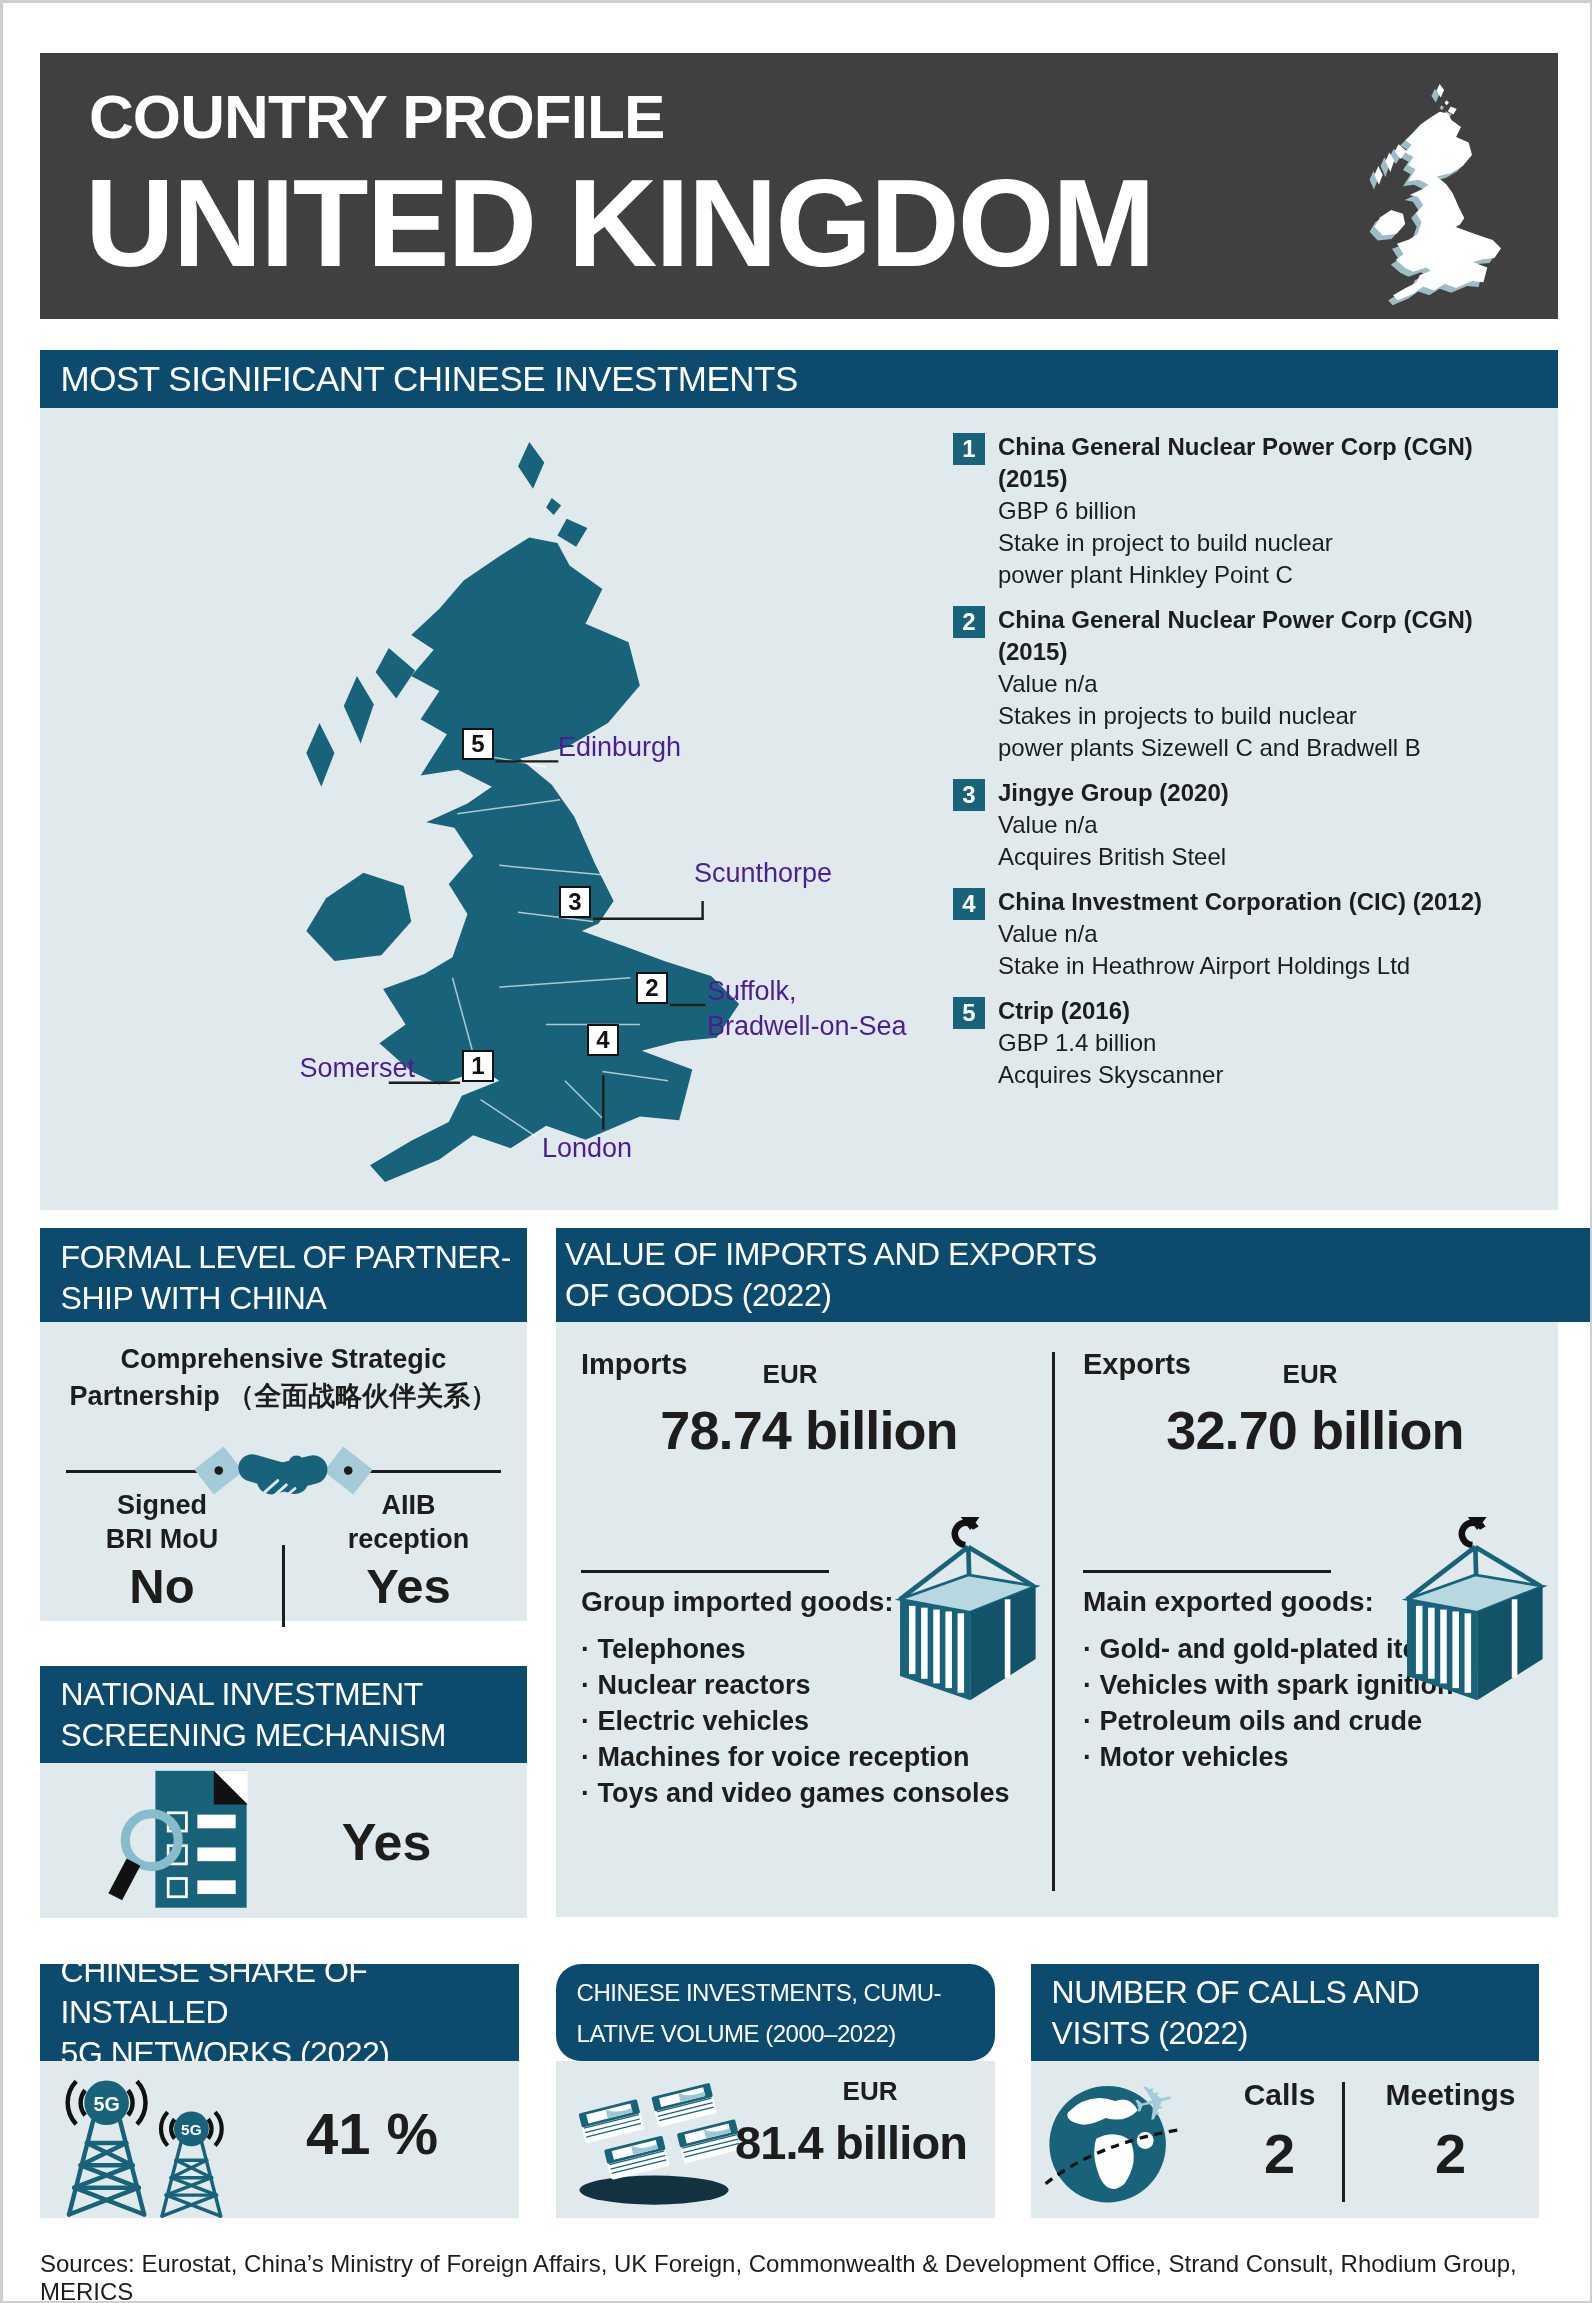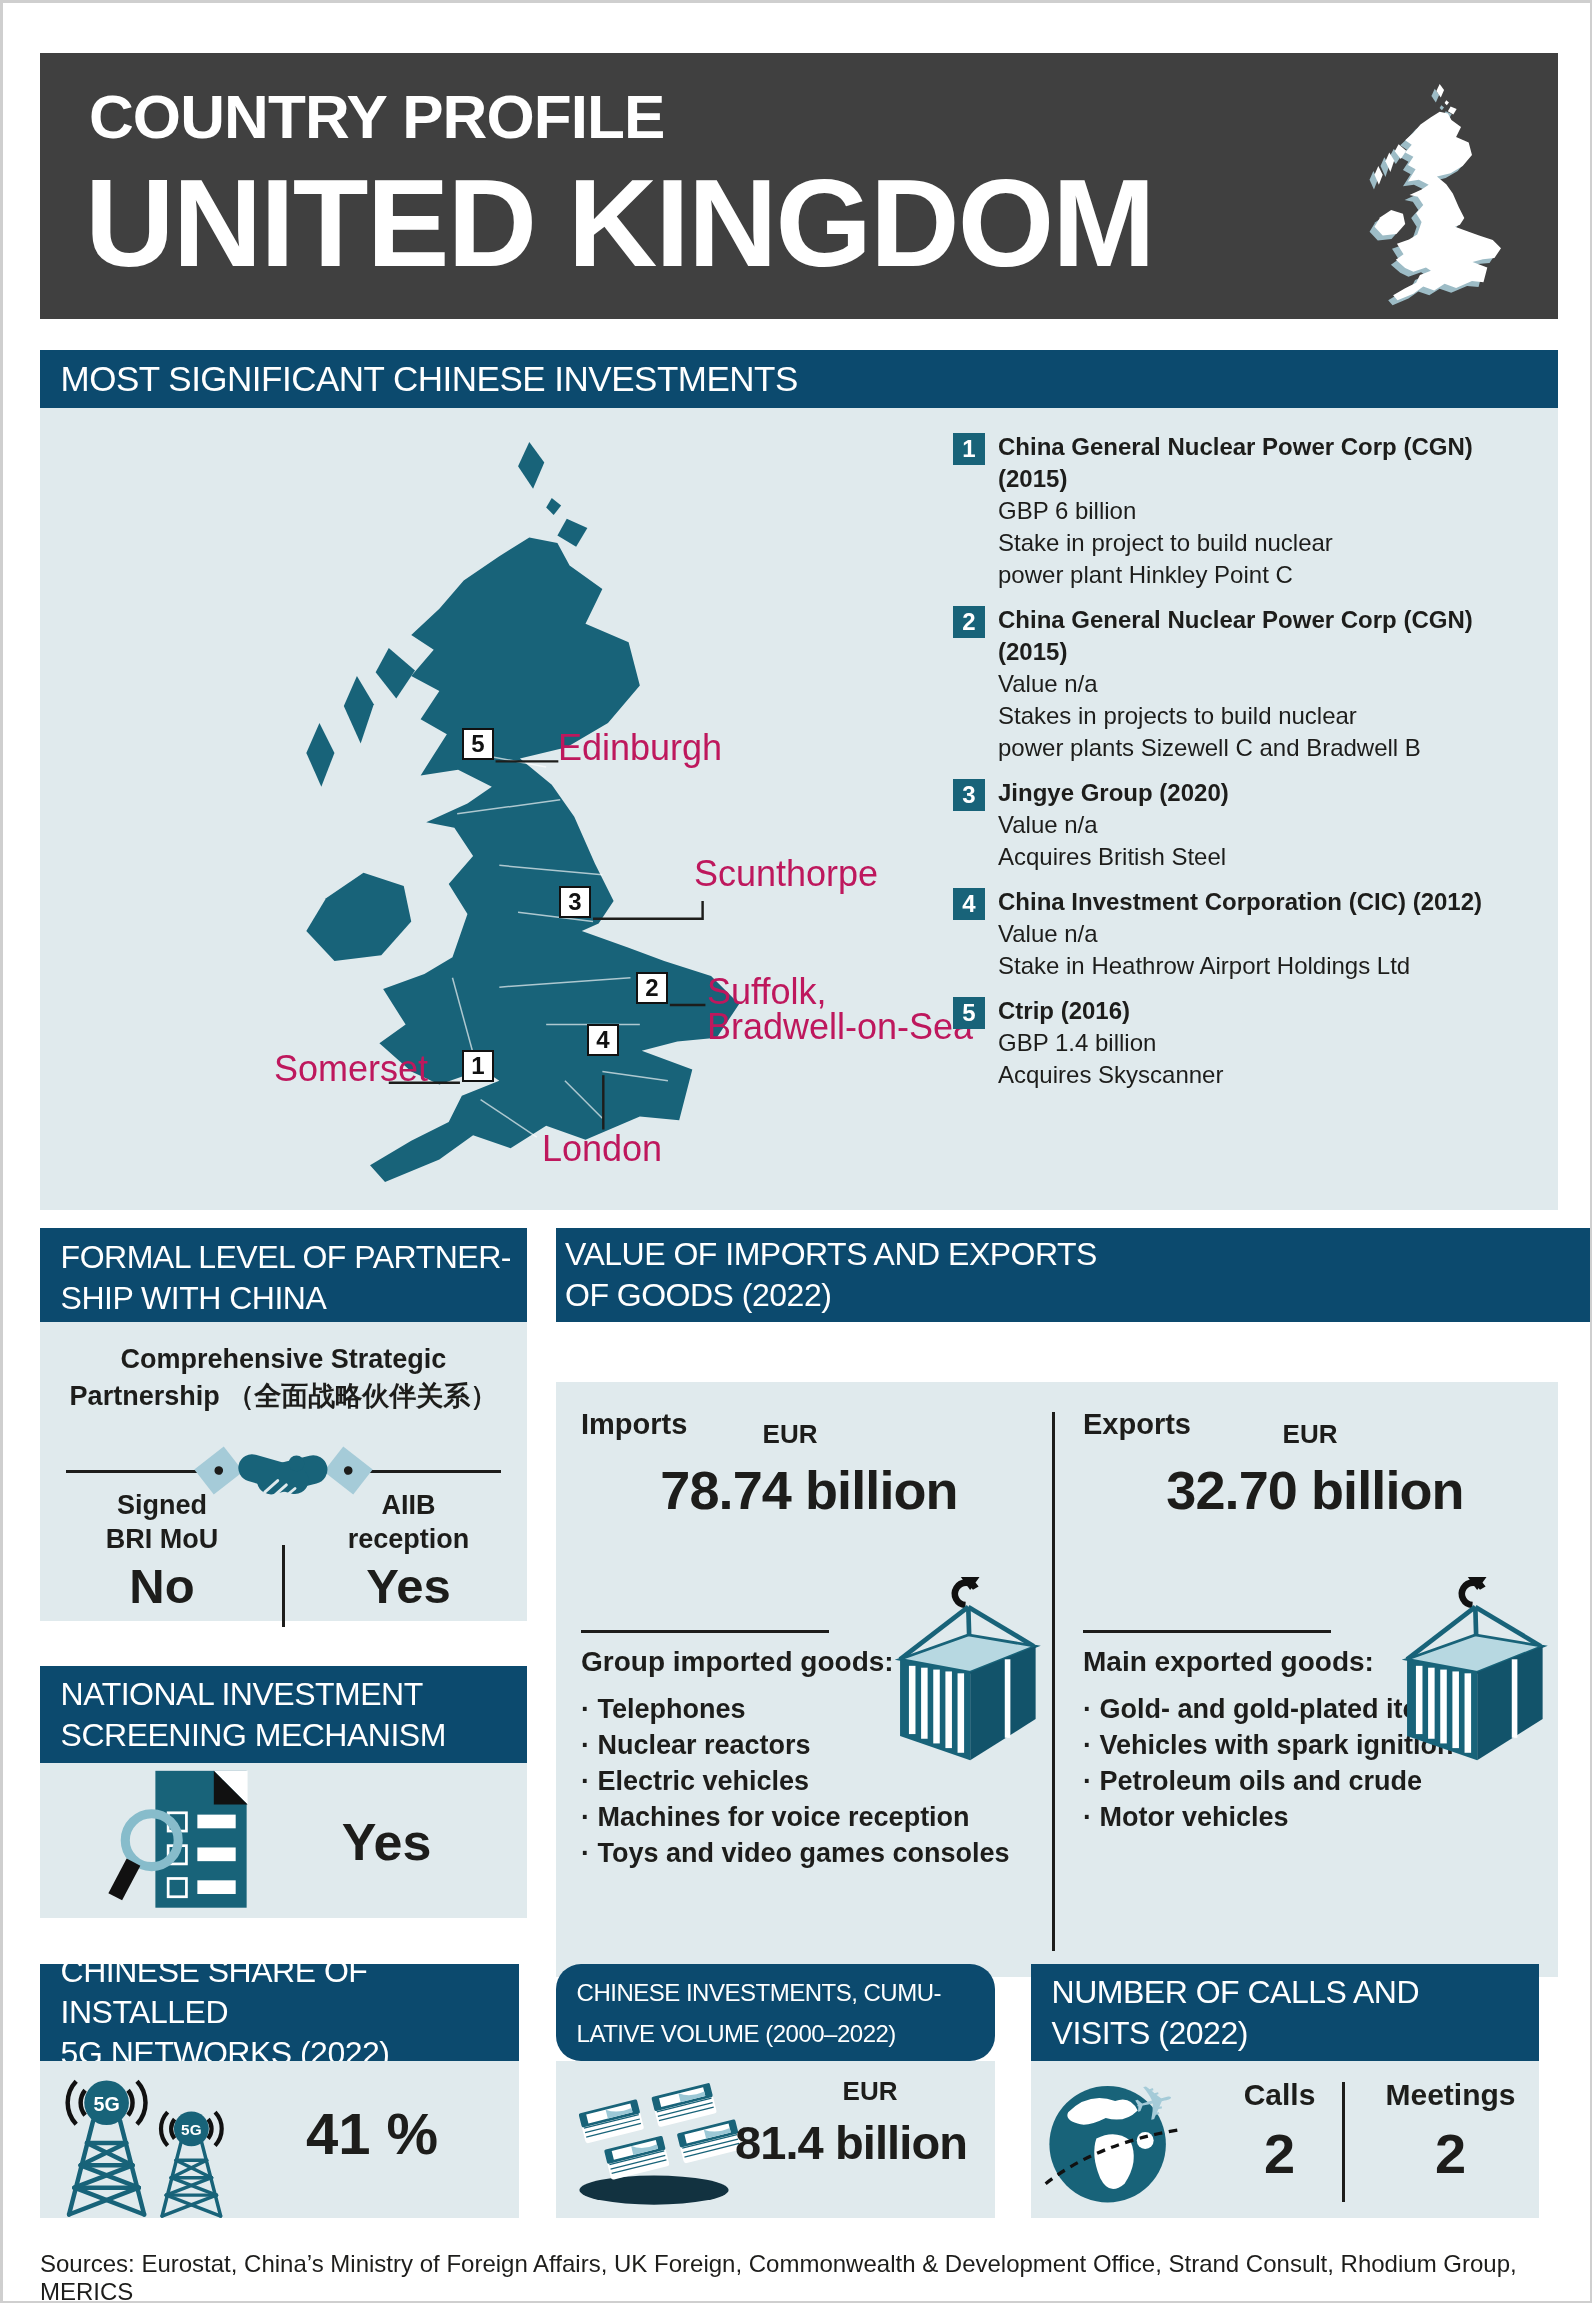--- a/index.html
+++ b/index.html
@@ -17,21 +17,21 @@
   .kicker { position:absolute; left:49px; top:28px; font-size:62px; font-weight:700; letter-spacing:-0.9px; }
   .title  { position:absolute; left:45px; top:99px; font-size:124px; font-weight:700; letter-spacing:-1.9px; }
   .ukicon { position:absolute; left:1319px; top:26px; }
 
   
   .sec1-bar  { left:37px; top:347px; width:1518px; height:58px; font-size:35px; padding-left:20.6px; }
   .sec1-body { left:37px; top:405px; width:1518px; height:802px; }
   .mapsvg { position:absolute; left:197px; top:17px; }
   .marker { position:absolute; width:32px; height:32px; background:#ffffff; border:2.8px solid #111;
             color:#111; font-weight:700; font-size:24px; display:flex; align-items:center; justify-content:center; }
-  .maplabel { position:absolute; font-size:36px; line-height:35px; color:#be185d; white-space:pre-line; }
+  .maplabel { position:absolute; font-size:27px; line-height:35px; color:#4c1d95; white-space:pre-line; }
   .maplabel.r { text-align:right; width:141px; }
 
   .invlist { position:absolute; left:913px; top:22.5px; width:579px; }
   .inv-item { display:flex; margin-bottom:13px; }
   .inv-num { flex:0 0 32px; height:32px; background:#186379; color:#fff; font-weight:700; font-size:24px;
              display:flex; align-items:center; justify-content:center; margin-top:2.8px; }
   .inv-body { margin-left:13px; width:534px; }
   .inv-title { font-size:24px; font-weight:700; line-height:32px; }
   .inv-lines { font-size:24px; line-height:32px; white-space:pre-line; }
 
@@ -42,21 +42,21 @@
                 font-size:27px; font-weight:700; line-height:37px; }
   .hrule { position:absolute; height:2.8px; background:#1d1d1b; }
   .handshake { position:absolute; left:150px; top:90px; }
   .part-col { position:absolute; text-align:center; font-weight:700; }
   .part-lbl { font-size:27px; line-height:34px; white-space:pre-line; }
   .part-val { font-size:49px; margin-top:1.9px; }
   .vdiv { position:absolute; width:2.8px; background:#1d1d1b; }
 
   
   .trade-bar  { left:553px; top:1225px; width:1180px; height:94px; font-size:32px; line-height:41px; padding-left:9px; }
-  .trade-body { left:553px; top:1379px; width:1002px; height:595px; }
+  .trade-body { left:553px; top:1319px; width:1002px; height:595px; }
   .th-label { position:absolute; top:26px; font-size:29px; font-weight:700; }
   .th-eur   { position:absolute; top:37px; width:290px; text-align:center; font-size:26px; font-weight:700; }
   .th-val   { position:absolute; top:77px; width:468px; text-align:center; font-size:54px; font-weight:700; letter-spacing:-0.9px; }
   .goods-h  { position:absolute; top:264px; font-size:28px; font-weight:700; }
   .goods    { position:absolute; top:309px; list-style:none; }
   .goods li { font-size:27px; font-weight:700; line-height:36px; }
   .goods li::before { content:"· "; }
   .cont-icon { position:absolute; top:195px; }
 
   

